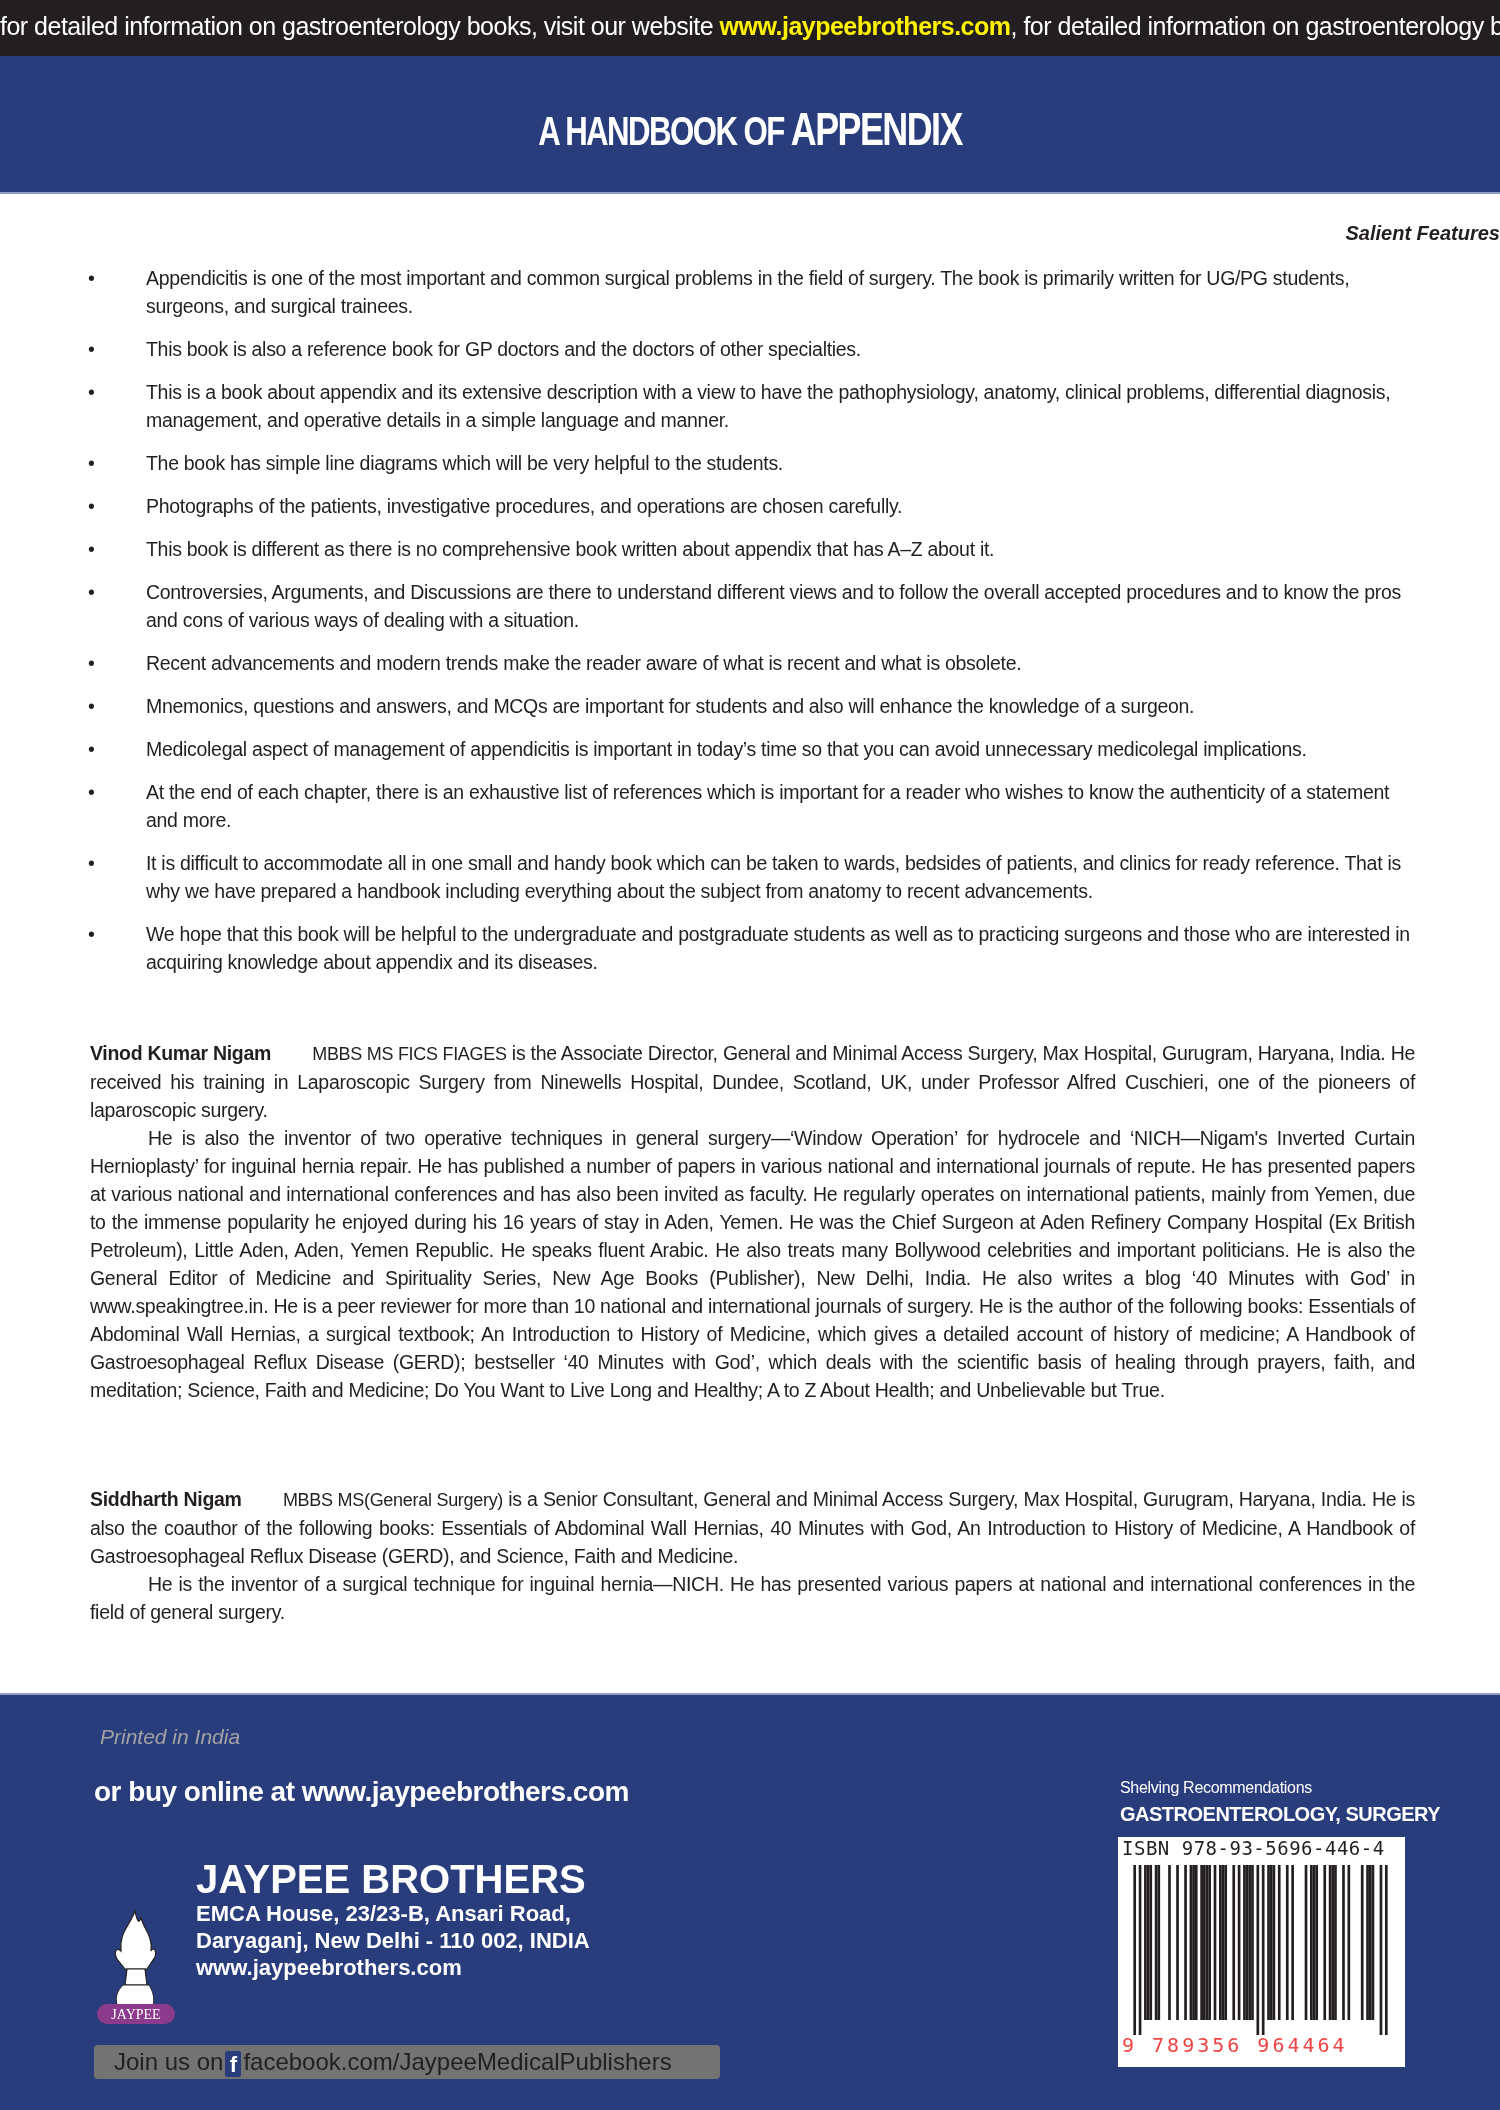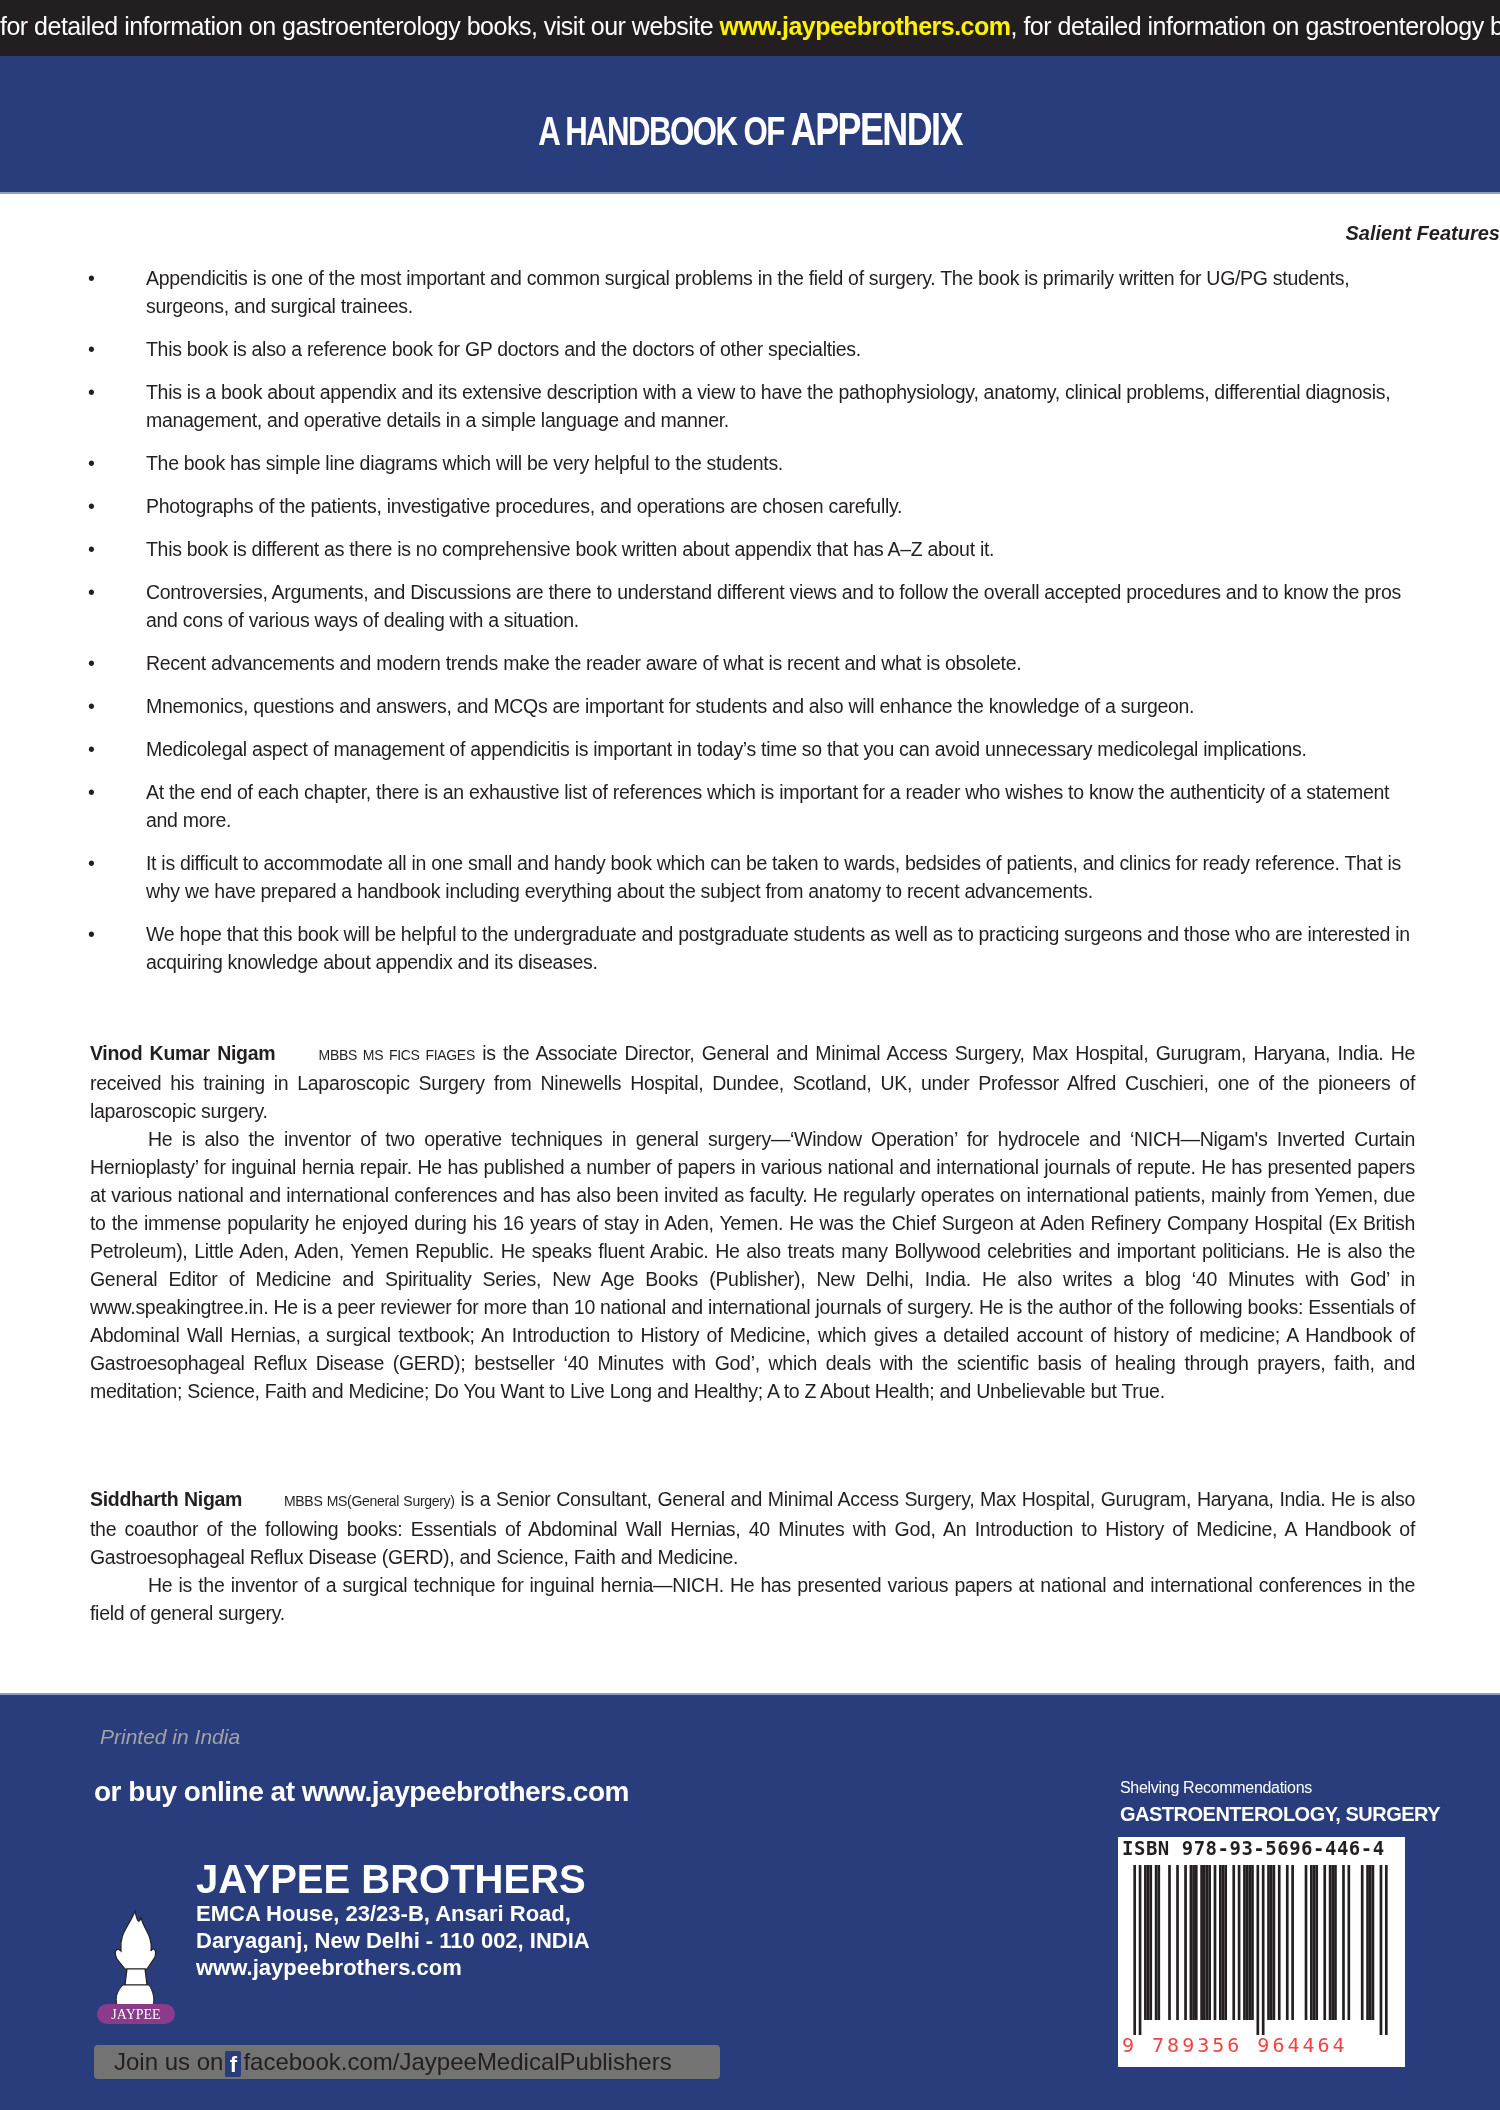--- a/index.html
+++ b/index.html
@@ -19,21 +19,21 @@
                       font-weight:bold; font-style:italic; font-size:20px; color:#231f20; }
   .features { position:absolute; left:88px; top:264px; width:1330px; margin:0; padding:0; list-style:none; }
   .features li { position:relative; padding-left:58px; font-size:19.5px; line-height:28px; color:#231f20;
                  margin-bottom:15px; letter-spacing:-0.3px; }
   .features li .bullet { position:absolute; left:0; top:0; }
   .bio { position:absolute; left:90px; width:1325px; font-size:19.5px; line-height:28px; color:#231f20;
          text-align:justify; letter-spacing:-0.3px; }
   .bio p { margin:0; }
   .bio .indent { text-indent:58px; }
   .bio .name { font-weight:bold; }
-  .bio .creds { font-size:14px;padding-left:36px; }
+  .bio .creds { font-size:18px;padding-left:36px; }
   .bio1 { top:1039px; }
   .bio2 { top:1485px; }
   .footer { position:absolute; left:0; top:1693px; width:1500px; height:417px; background:#293d7d;
             border-top:2px solid #8e9cc4; }
   .printed { position:absolute; left:100px; top:30px; color:#a3a3a3; font-style:italic; font-size:21px; }
   .avail { position:absolute; left:94px; top:80px; color:#fff; font-weight:bold; font-size:28px; line-height:34px;
            letter-spacing:-0.5px; }
   .pub { position:absolute; left:196px; top:163px; color:#fff; font-weight:bold; }
   .pub .p1 { font-size:40px; line-height:42px; }
   .pub .p2 { font-size:32px; line-height:36px; }
@@ -41,21 +41,21 @@
   .logo { position:absolute; left:95px; top:212px; width:82px; height:120px; }
   .fb { position:absolute; left:94px; top:350px; width:626px; height:34px; background:#737373; border-radius:4px;
         color:#231f20; font-size:24px; line-height:34px; padding-left:20px; box-sizing:border-box; white-space:nowrap; }
   .fb .ficon { display:inline-block; width:16px; height:26px; background:#293d7d; color:#fff; font-weight:bold;
                font-size:22px; line-height:28px; text-align:center; vertical-align:middle; margin:0 2px; border-radius:2px; }
   .shelf { position:absolute; left:1120px; top:80px; color:#fff; }
   .shelf .s1 { font-size:16px; line-height:26px; letter-spacing:-0.3px; }
   .shelf .s2 { font-size:20px; line-height:26px; font-weight:bold; letter-spacing:-0.5px; }
   .barcode-box { position:absolute; left:1118px; top:142px; width:287px; height:230px; background:#fff; }
   .isbn { position:absolute; left:4px; top:0; width:280px; font-family:"DejaVu Sans Mono", monospace; font-size:19px;
-          color:#231f20; letter-spacing:0.5px; white-space:nowrap;font-weight:bold; }
+          color:#231f20; letter-spacing:0.5px; white-space:nowrap; }
   .bars { position:absolute; left:10px; top:28px; width:265px; height:170px; }
   .barnum { position:absolute; left:4px; top:196px; width:280px; font-family:"DejaVu Sans Mono", monospace; font-size:20px;
             color:#ef4444; letter-spacing:3px; white-space:nowrap; }
 </style>
 </head>
 <body>
 
 <div class="topband">
   <span>for detailed information on gastroenterology books, visit our website </span><span class="url">www.jaypeebrothers.com</span><span>, for detailed information on gastroenterology books, visit our website</span>
 </div>

